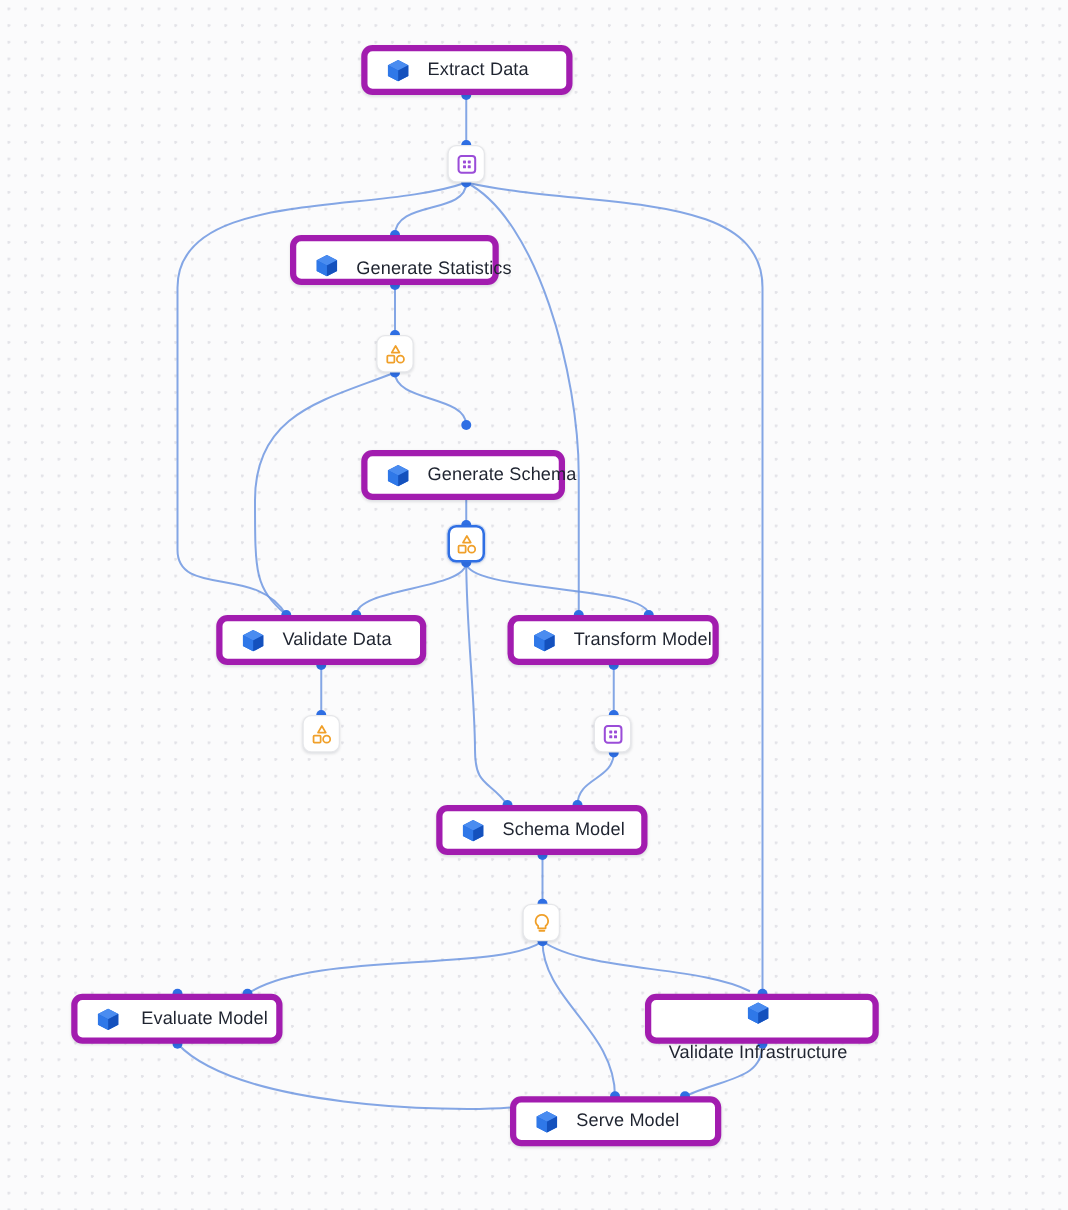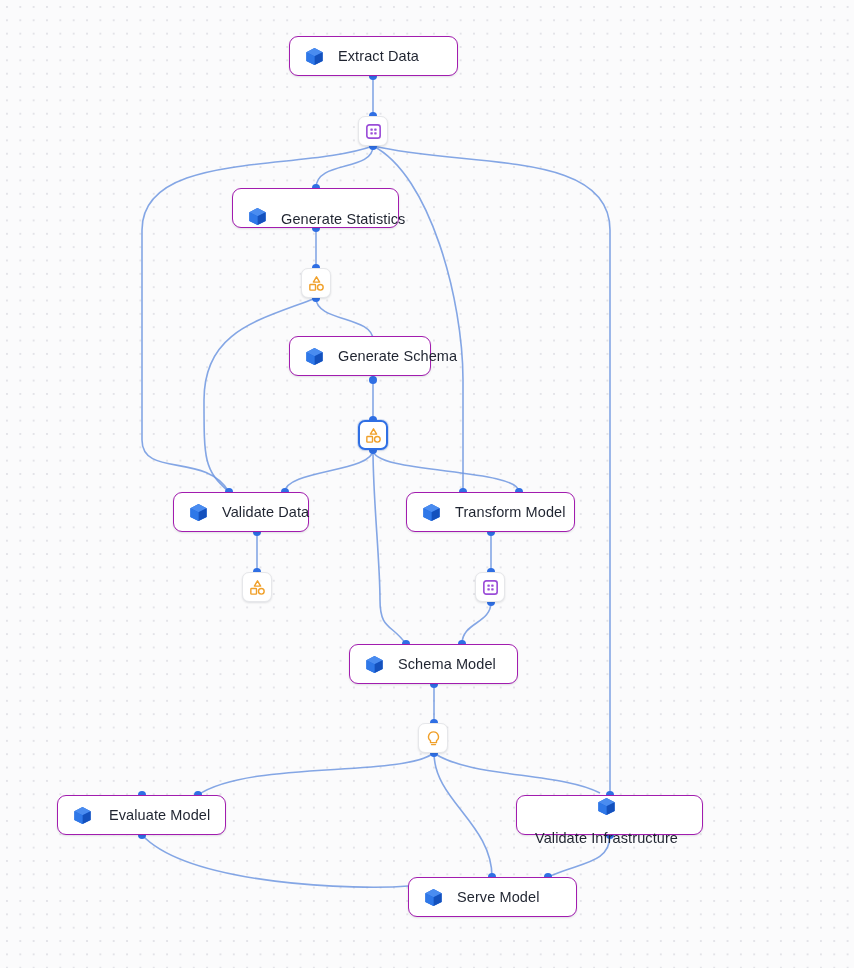--- a/index.html
+++ b/index.html
@@ -15,21 +15,21 @@
     position:relative;
   }
   #canvas{position:absolute;inset:0;width:854px;height:968px;}
   #edges{position:absolute;left:0;top:0;width:854px;height:968px;pointer-events:none;}
   .edge{fill:none;stroke:#6f97e0;stroke-width:1.6;opacity:.85;}
 
   
   .node{
     position:absolute;
     background:#ffffff;
-    border:1px solid #a21caf;
+    border:5px solid #a21caf;
     border-radius:9px;
     box-shadow:0 1px 2px rgba(16,24,40,.07), 0 1px 3px rgba(16,24,40,.05);
     display:flex;align-items:center;
     height:40px;
     padding:0 20px 0 14px;
     box-sizing:border-box;
     gap:13px;
     cursor:pointer;
   }
   .node .label{
@@ -189,30 +189,30 @@
       </div>
       <div class="node" style="left: 232px; top: 188px; width: 167px; align-items: flex-end;">
         <svg class="cube" viewBox="0 0 24 24">
           <path d="M12 2.2 21.3 7v10L12 21.8 2.7 17V7z" fill="#1f68e0"></path>
           <path d="M12 2.2 21.3 7 12 11.8 2.7 7z" fill="#4a8cf0"></path>
           <path d="M12 11.8 21.3 7v10L12 21.8z" fill="#1451bd"></path>
           <path d="M2.7 7 12 11.8v10L2.7 17z" fill="#2f78e8"></path>
         </svg>
         <span class="label">Generate Statistics</span>
       </div>
-      <div class="node" style="left: 289px; top: 336px; width: 142px;">
+      <div class="node" style="left: 289px; top: 360px; width: 163px;">
         <svg class="cube" viewBox="0 0 24 24">
           <path d="M12 2.2 21.3 7v10L12 21.8 2.7 17V7z" fill="#1f68e0"></path>
           <path d="M12 2.2 21.3 7 12 11.8 2.7 7z" fill="#4a8cf0"></path>
           <path d="M12 11.8 21.3 7v10L12 21.8z" fill="#1451bd"></path>
           <path d="M2.7 7 12 11.8v10L2.7 17z" fill="#2f78e8"></path>
         </svg>
         <span class="label">Generate Schema</span>
       </div>
-      <div class="node" style="left: 173px; top: 492px; width: 136px;">
+      <div class="node" style="left: 173px; top: 492px; width: 168px;">
         <svg class="cube" viewBox="0 0 24 24">
           <path d="M12 2.2 21.3 7v10L12 21.8 2.7 17V7z" fill="#1f68e0"></path>
           <path d="M12 2.2 21.3 7 12 11.8 2.7 7z" fill="#4a8cf0"></path>
           <path d="M12 11.8 21.3 7v10L12 21.8z" fill="#1451bd"></path>
           <path d="M2.7 7 12 11.8v10L2.7 17z" fill="#2f78e8"></path>
         </svg>
         <span class="label">Validate Data</span>
       </div>
       <div class="node" style="left: 406px; top: 492px; width: 169px;">
         <svg class="cube" viewBox="0 0 24 24">

